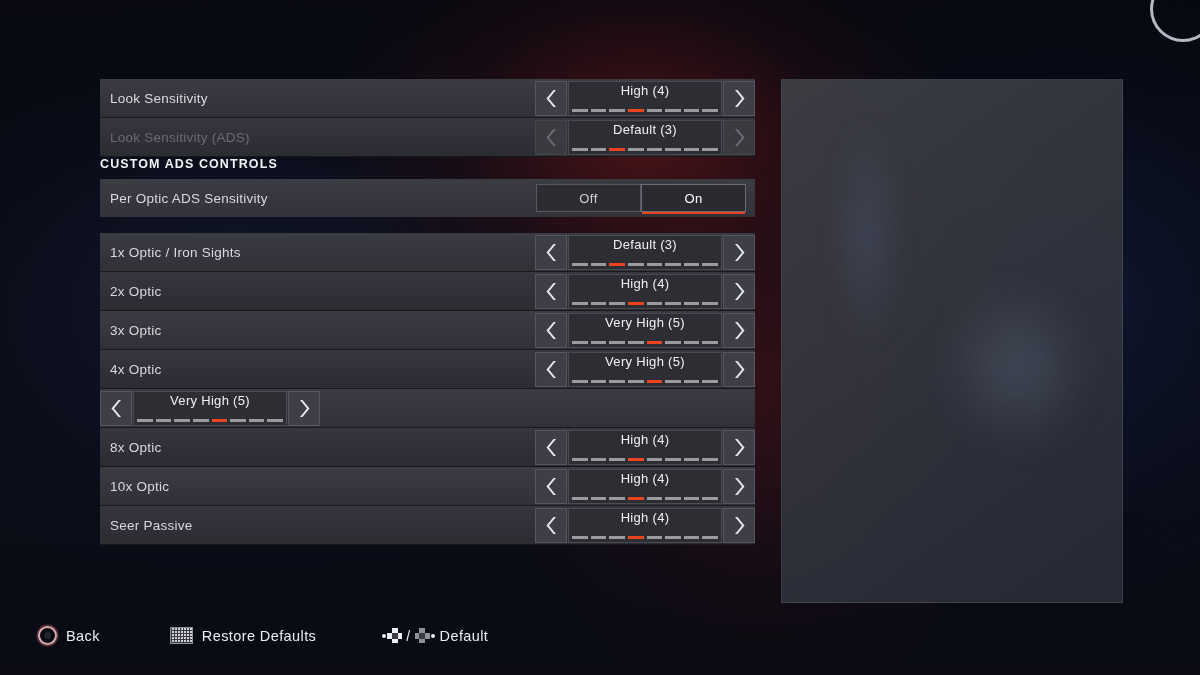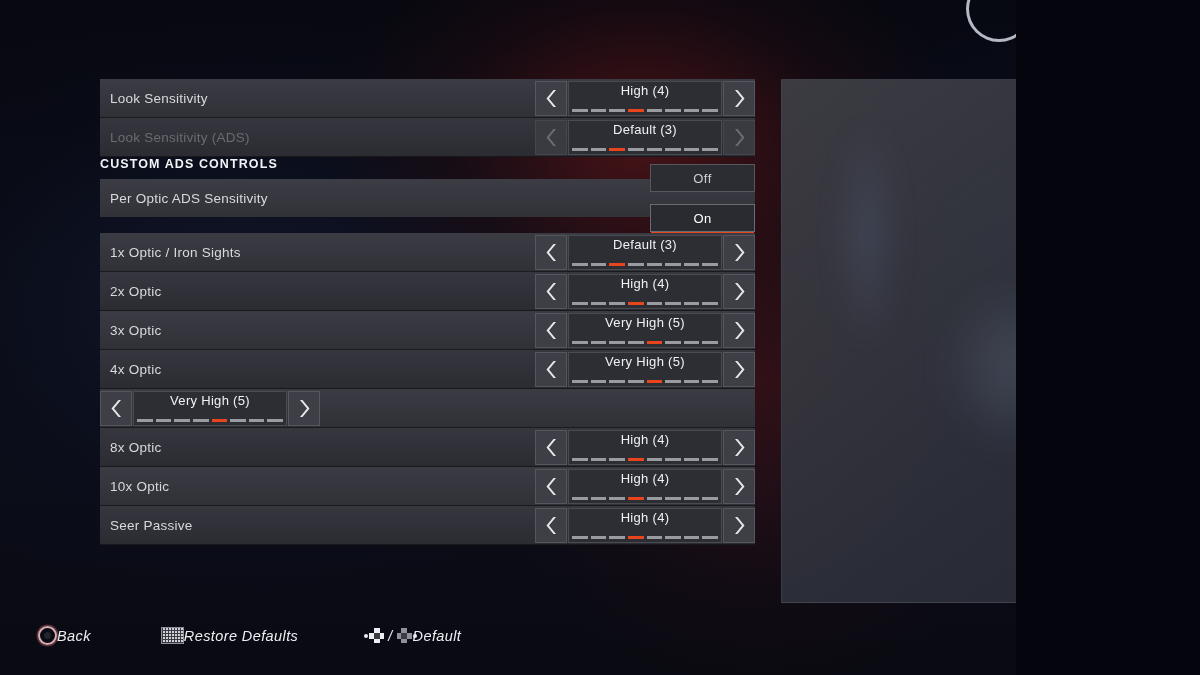--- a/index.html
+++ b/index.html
@@ -6,21 +6,21 @@
 
   html, body {
     width:1200px; height:675px;
     overflow:hidden;
     background:#05060d;
     font-family:"Liberation Sans", sans-serif;
   }
 
   #stage {
     position:relative;
-    width:1016px; height:675px;
+    width:1200px; height:675px;
     overflow:hidden;
     background:
       radial-gradient(ellipse 420px 300px at 640px 140px, rgba(120,26,26,0.55) 0%, rgba(70,16,18,0.22) 45%, rgba(0,0,0,0) 75%),
       radial-gradient(ellipse 360px 420px at 760px 380px, rgba(92,20,22,0.48) 0%, rgba(48,12,16,0.20) 50%, rgba(0,0,0,0) 78%),
       radial-gradient(ellipse 500px 380px at 240px 300px, rgba(22,30,58,0.55) 0%, rgba(10,14,30,0.25) 55%, rgba(0,0,0,0) 80%),
       radial-gradient(ellipse 420px 400px at 1060px 300px, rgba(18,30,64,0.60) 0%, rgba(8,14,32,0.26) 55%, rgba(0,0,0,0) 80%),
       linear-gradient(180deg, #070810 0%, #0a0c16 40%, #0b0d18 70%, #090a12 100%);
   }
 
   
@@ -137,22 +137,21 @@
   
   .toggle-row {
     display:flex;
     align-items:center;
     height:38px;
     background:linear-gradient(180deg, #3c3d44 0%, #36373e 55%, #313238 100%);
   }
   .toggle-row .row-label { color:#d8d9dd; }
   .toggle-group {
     display:flex;
-    gap:12px;
-    flex-direction:column;
+    padding-right:9px;
   }
   .toggle-opt {
     width:105px;
     height:28px;
     display:flex;
     align-items:center;
     justify-content:center;
     font-size:13px;
     letter-spacing:0.4px;
     background:#2c2d33;
@@ -201,25 +200,25 @@
   #footer {
     position:absolute;
     left:38px; bottom:30px;
     display:flex;
     align-items:center;
     gap:70px;
   }
   .foot-item {
     display:flex;
     align-items:center;
+    gap:9px;
     font-size:14.5px;
     letter-spacing:0.4px;
     color:#eceef2;
     white-space:nowrap;
-    font-style:italic;
   }
 
   .ico-circle {
     width:19px; height:19px;
     border-radius:50%;
     border:2.5px solid #d8aeb4;
     box-shadow:0 0 0 1.5px rgba(190,90,100,0.45);
     position:relative;
     flex:0 0 19px;
   }

